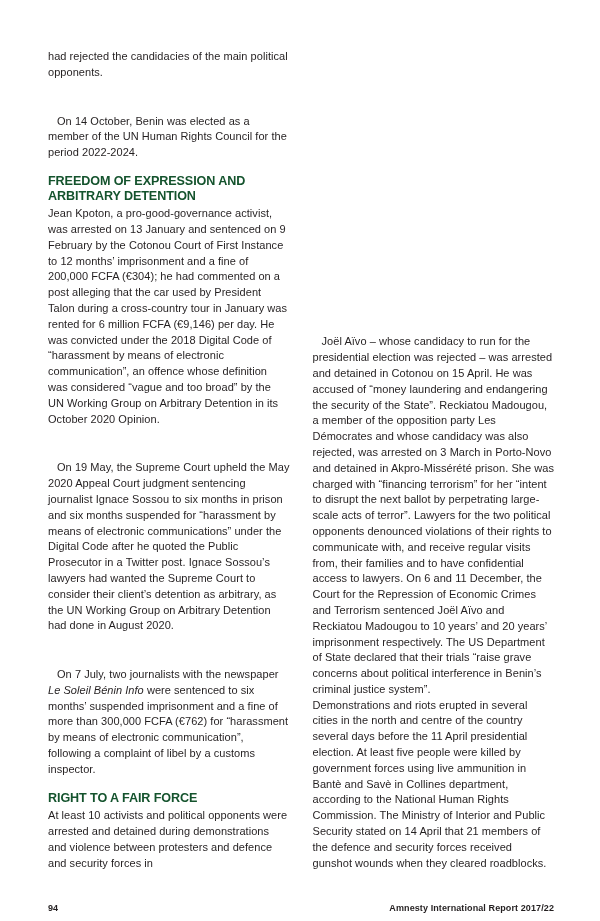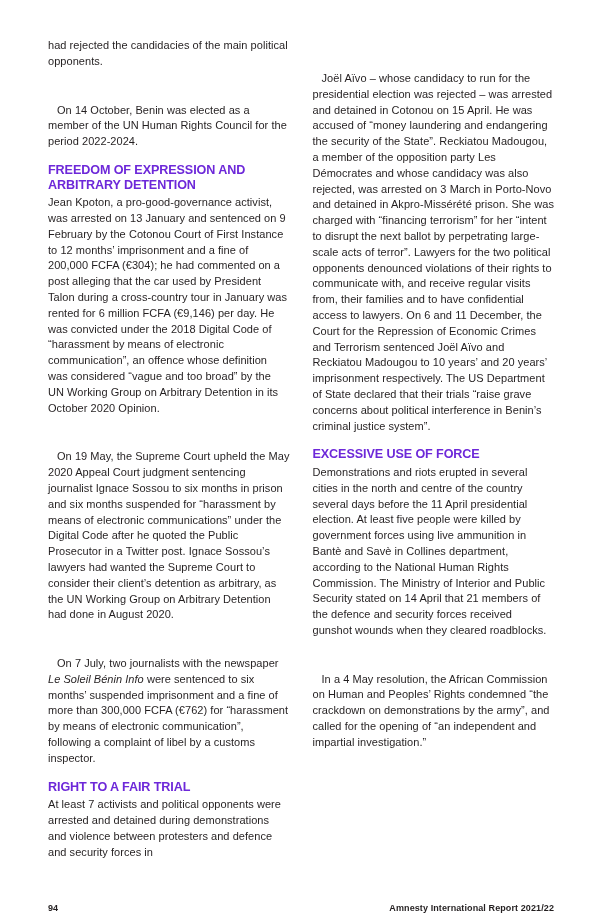--- a/index.html
+++ b/index.html
@@ -8,42 +8,43 @@
     position: relative;
     width: 600px;
     height: 921px;
     background: #ffffff;
     font-family: "Liberation Sans", sans-serif;
     color: #231f20;
     overflow: hidden;
   }
   .content {
     position: absolute;
-    top: 38px;
+    top: 49px;
     left: 48px;
     width: 506px;
     display: flex;
     gap: 23px;
+    align-items: flex-end;
   }
   .column { width: 244px; }
   .para {
     margin: 0;
     font-size: 11px;
     line-height: 15.8px;
     letter-spacing: 0.05px;
     text-align: left;
   }
   .para.indent { text-indent: 9px; margin-top: 33px; }
   .section-heading {
     margin: 13px 0 3px 0;
     font-size: 12.6px;
     line-height: 14.6px;
     font-weight: 700;
     letter-spacing: -0.1px;
-    color: #6d28d9;
+    color: #14532d;
   }
   .italic { font-style: italic; }
   .footer {
     position: absolute;
     left: 48px;
     bottom: 8px;
     width: 506px;
     display: flex;
     justify-content: space-between;
     align-items: flex-start;
@@ -58,27 +59,25 @@
 
 <div class="page">
   <div class="content">
     <div class="column">
         <p class="para"><span>had rejected the candidacies of the main political opponents.</span></p>
         <p class="para indent"><span>On 14 October, Benin was elected as a member of the UN Human Rights Council for the period 2022-2024.</span></p>
         <h2 class="section-heading">FREEDOM OF EXPRESSION AND ARBITRARY DETENTION</h2>
         <p class="para"><span>Jean Kpoton, a pro-good-governance activist, was arrested on 13 January and sentenced on 9 February by the Cotonou Court of First Instance to 12 months’ imprisonment and a fine of 200,000 FCFA (€304); he had commented on a post alleging that the car used by President Talon during a cross-country tour in January was rented for 6 million FCFA (€9,146) per day. He was convicted under the 2018 Digital Code of “harassment by means of electronic communication”, an offence whose definition was considered “vague and too broad” by the UN Working Group on Arbitrary Detention in its October 2020 Opinion.</span></p>
         <p class="para indent"><span>On 19 May, the Supreme Court upheld the May 2020 Appeal Court judgment sentencing journalist Ignace Sossou to six months in prison and six months suspended for “harassment by means of electronic communications” under the Digital Code after he quoted the Public Prosecutor in a Twitter post. Ignace Sossou’s lawyers had wanted the Supreme Court to consider their client’s detention as arbitrary, as the UN Working Group on Arbitrary Detention had done in August 2020.</span></p>
         <p class="para indent"><span>On 7 July, two journalists with the newspaper </span><span class="italic">Le Soleil Bénin Info</span><span> were sentenced to six months’ suspended imprisonment and a fine of more than 300,000 FCFA (€762) for “harassment by means of electronic communication”, following a complaint of libel by a customs inspector.</span></p>
-        <h2 class="section-heading">RIGHT TO A FAIR TRIAL</h2>
-        <p class="para"><span>At least 7 activists and political opponents were arrested and detained during demonstrations and violence between protesters and defence and security forces in</span></p>
+        <h2 class="section-heading">RIGHT TO A FAIR FORCE</h2>
+        <p class="para"><span>At least 10 activists and political opponents were arrested and detained during demonstrations and violence between protesters and defence and security forces in</span></p>
       </div>
     <div class="column">
         <p class="para indent"><span>Joël Aïvo – whose candidacy to run for the presidential election was rejected – was arrested and detained in Cotonou on 15 April. He was accused of “money laundering and endangering the security of the State”. Reckiatou Madougou, a member of the opposition party Les Démocrates and whose candidacy was also rejected, was arrested on 3 March in Porto-Novo and detained in Akpro-Missérété prison. She was charged with “financing terrorism” for her “intent to disrupt the next ballot by perpetrating large-scale acts of terror”. Lawyers for the two political opponents denounced violations of their rights to communicate with, and receive regular visits from, their families and to have confidential access to lawyers. On 6 and 11 December, the Court for the Repression of Economic Crimes and Terrorism sentenced Joël Aïvo and Reckiatou Madougou to 10 years’ and 20 years’ imprisonment respectively. The US Department of State declared that their trials “raise grave concerns about political interference in Benin’s criminal justice system”.</span></p>
-        <h2 class="section-heading">EXCESSIVE USE OF FORCE</h2>
         <p class="para"><span>Demonstrations and riots erupted in several cities in the north and centre of the country several days before the 11 April presidential election. At least five people were killed by government forces using live ammunition in Bantè and Savè in Collines department, according to the National Human Rights Commission. The Ministry of Interior and Public Security stated on 14 April that 21 members of the defence and security forces received gunshot wounds when they cleared roadblocks.</span></p>
-        <p class="para indent"><span>In a 4 May resolution, the African Commission on Human and Peoples’ Rights condemned “the crackdown on demonstrations by the army”, and called for the opening of “an independent and impartial investigation.”</span></p>
       </div>
   </div>
   <div class="footer">
     <span>94</span>
-    <span>Amnesty International Report 2021/22</span>
+    <span>Amnesty International Report 2017/22</span>
   </div>
 </div>
 
 </body></html>

